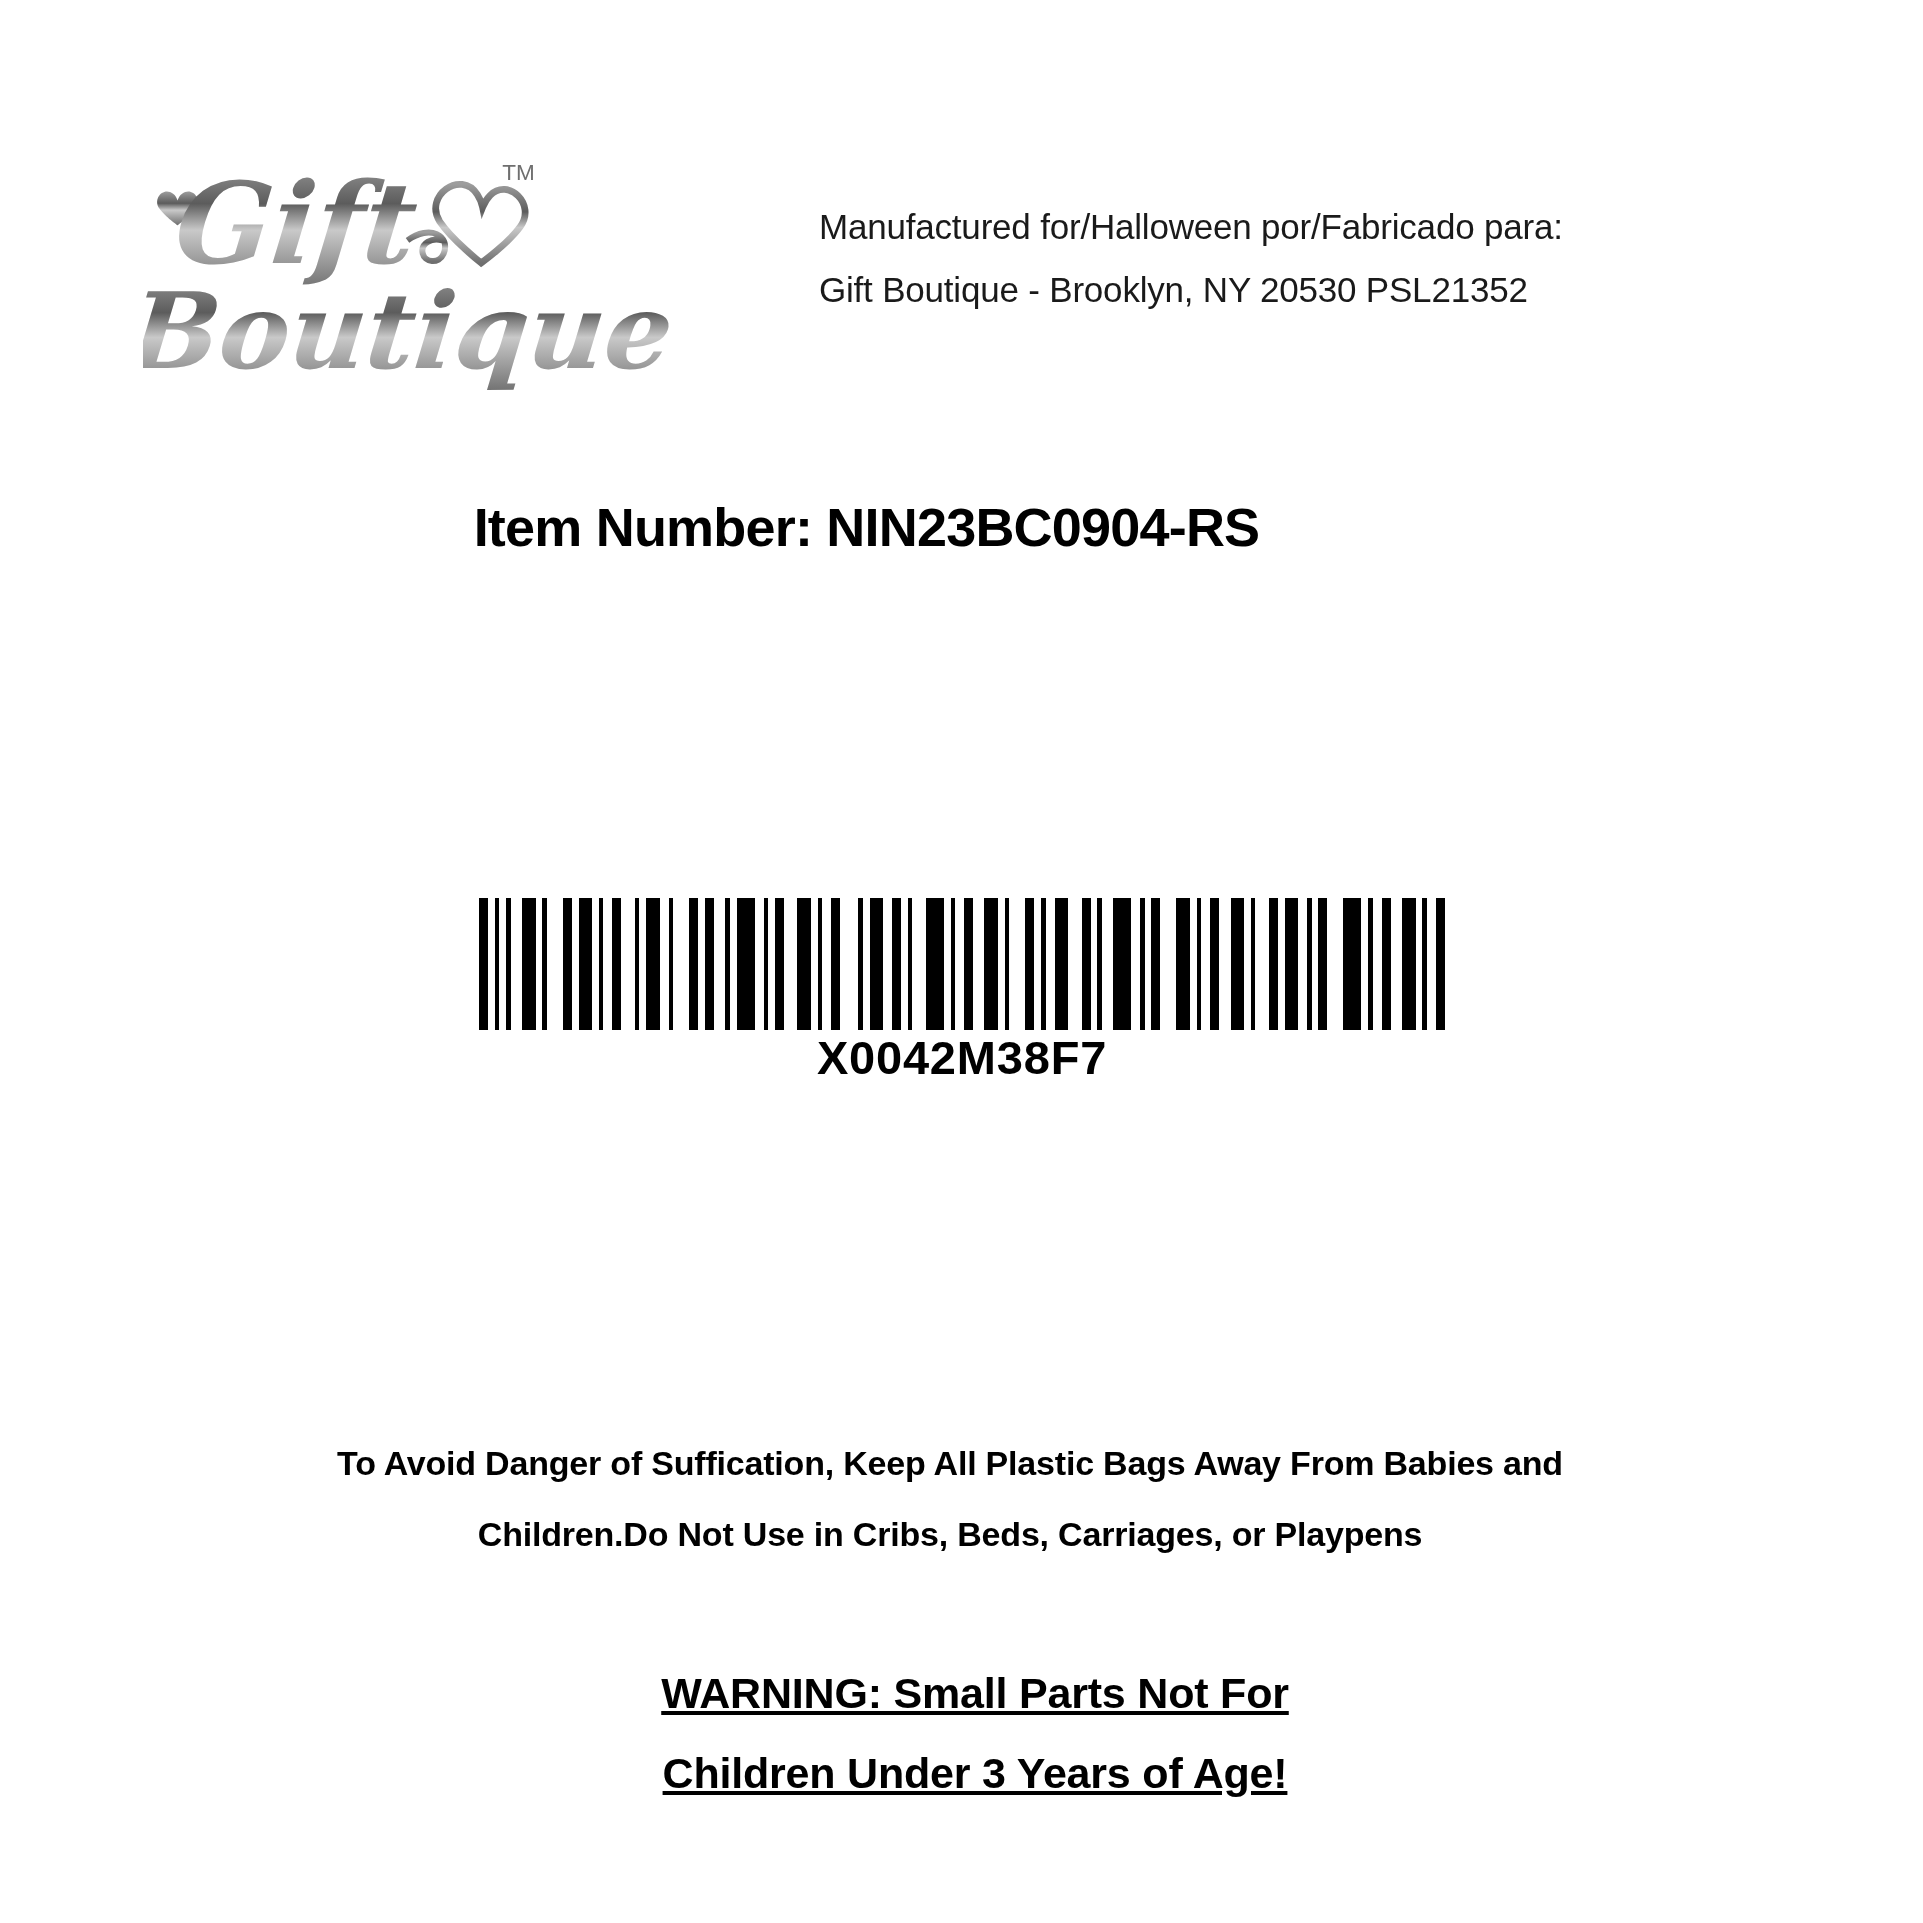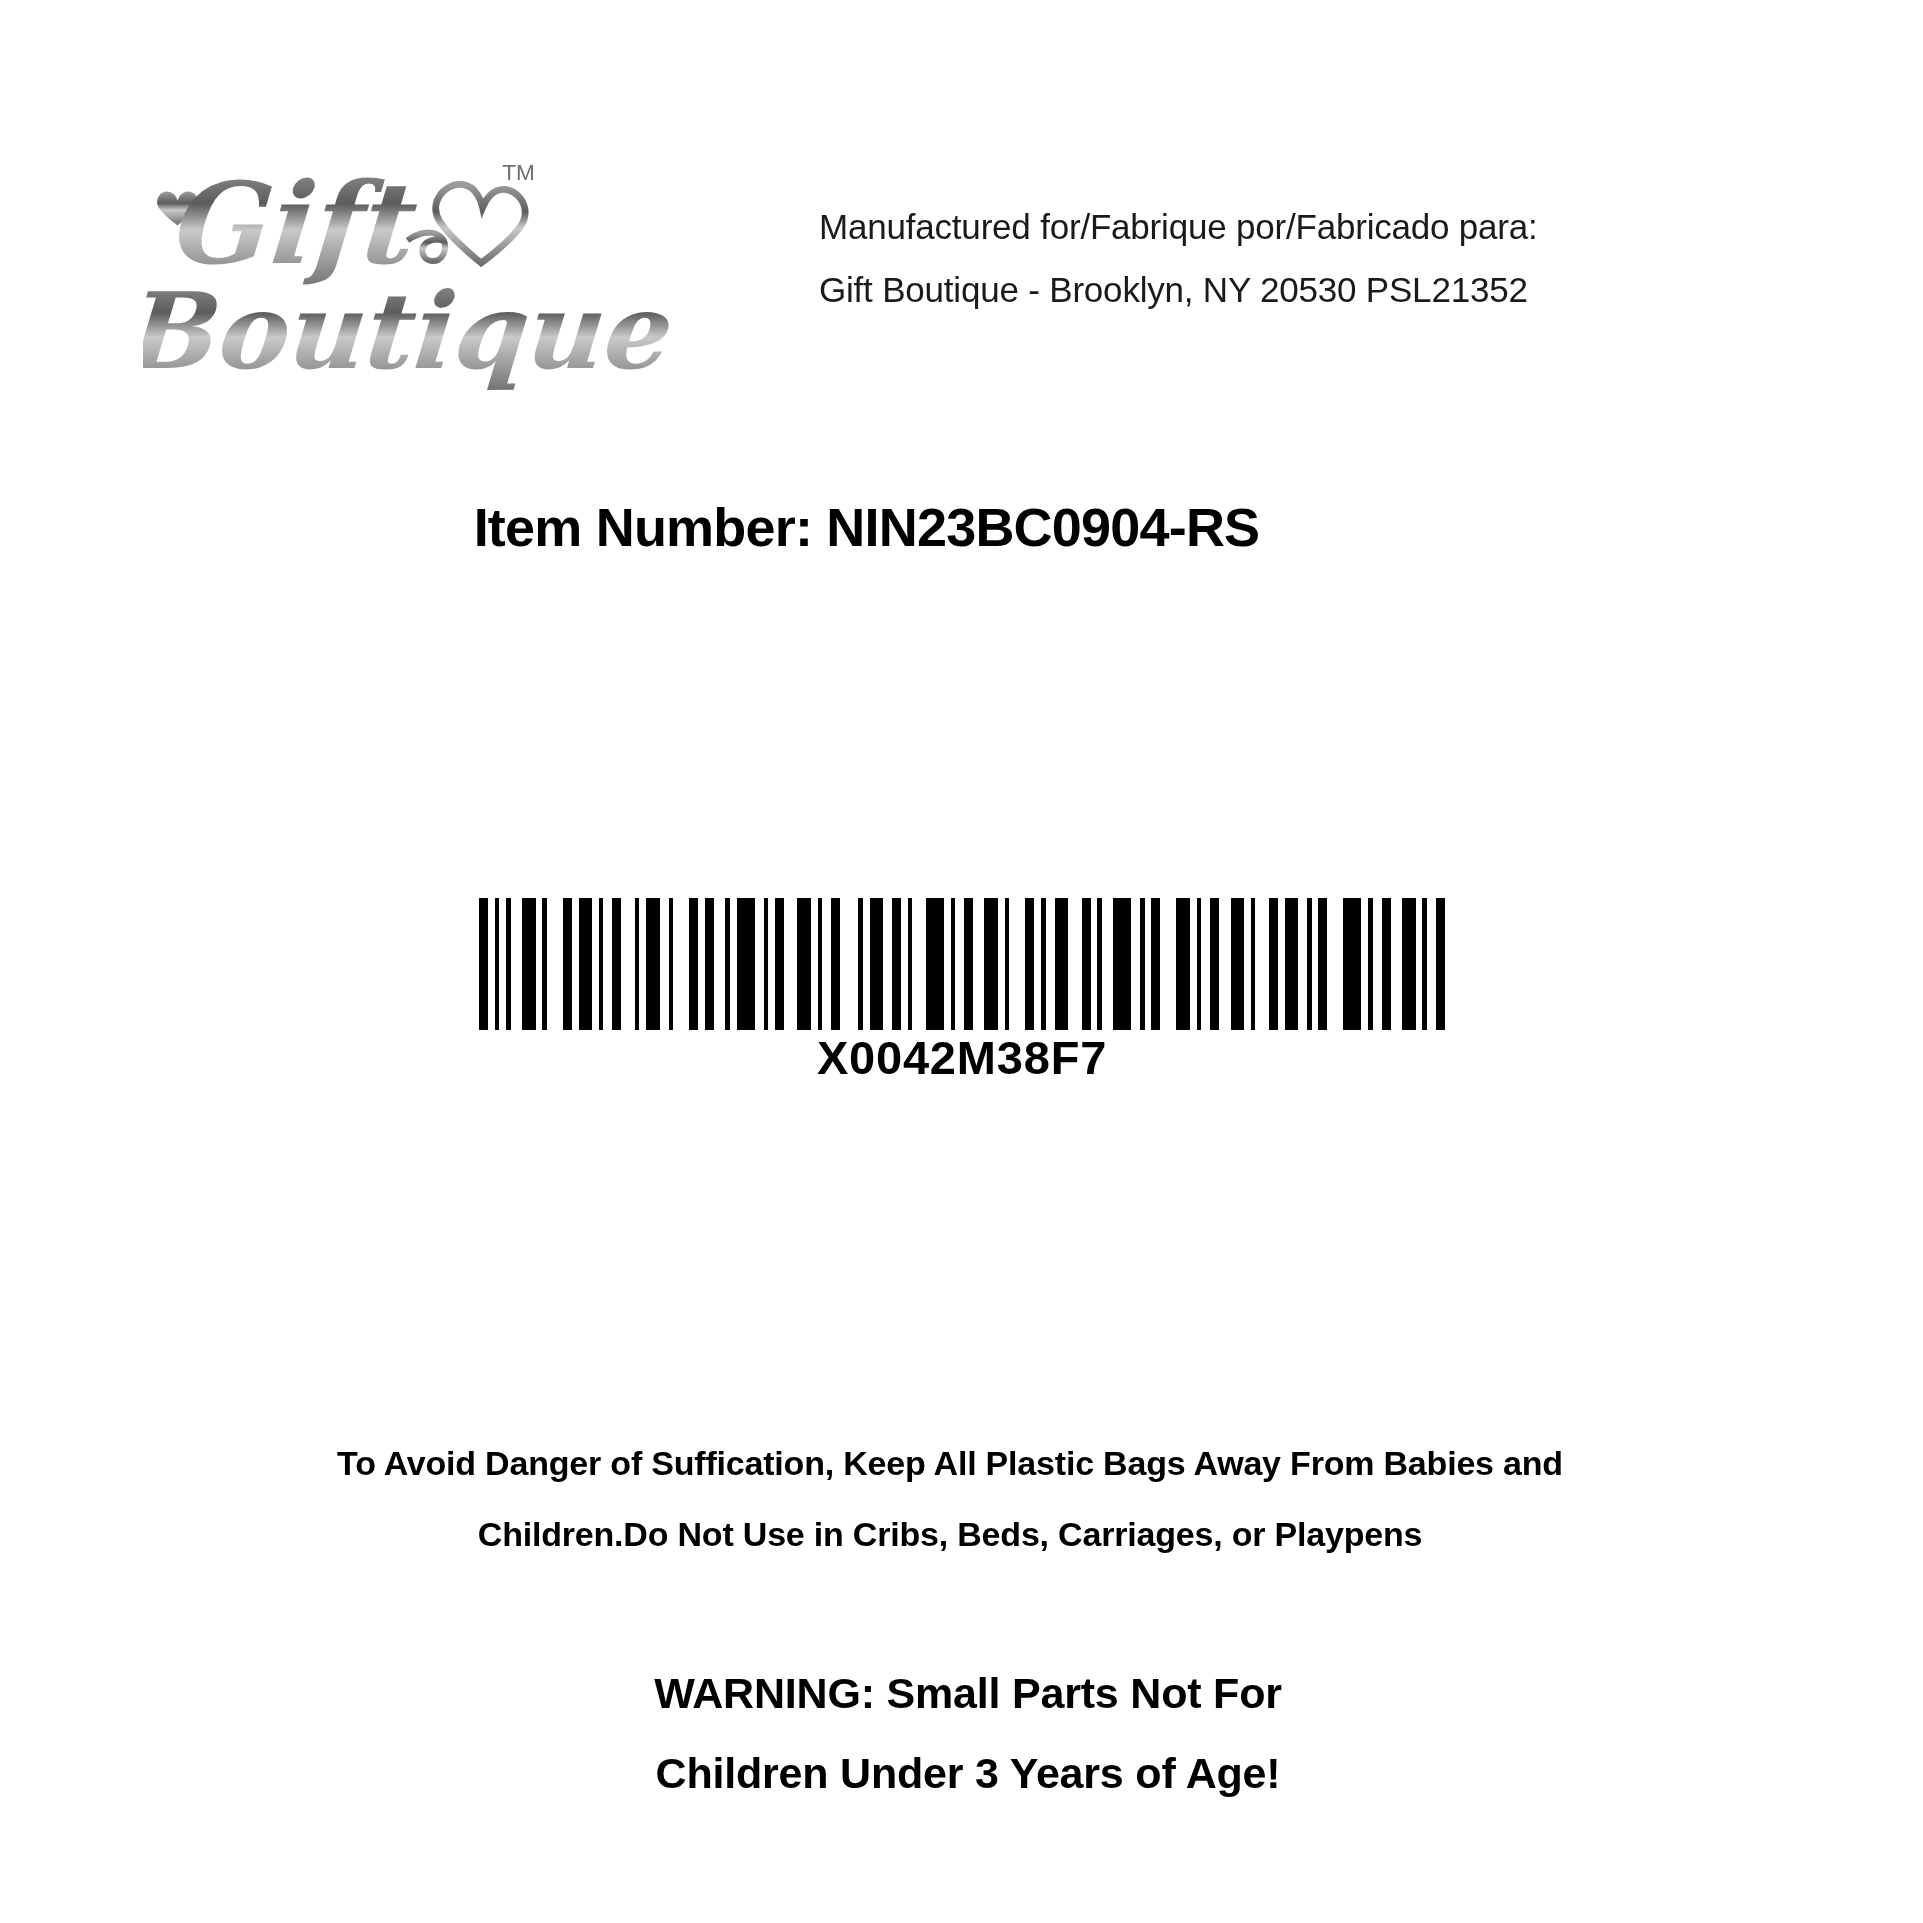--- a/index.html
+++ b/index.html
@@ -143,27 +143,28 @@
     text-align: center;
     font-size: 34px;
     font-weight: bold;
     line-height: 71px;
     letter-spacing: -0.2px;
   }
 
   .warning-block {
     position: absolute;
     top: 1653px;
-    left: 329px;
+    left: 336px;
     width: 1278px;
     text-align: center;
     font-size: 43px;
     font-weight: bold;
     line-height: 80px;
     letter-spacing: -0.2px;
+    text-decoration: underline;
   }
 </style>
 </head>
 <body>
 
 <div class="page">
 
   <div class="header">
 
     <div class="logo-block">
@@ -184,21 +185,21 @@
         <text x="10" y="290" font-family="DejaVu Serif, serif" font-size="140" font-style="italic" font-weight="bold" fill="url(#silver)" transform="skewX(-6)">Boutique</text>
 
         <path d="M395,95 c-22,-34 28,-70 50,-36 c4,6 6,12 7,17 c2,-5 5,-11 10,-16 c24,-24 62,12 40,42 c-16,22 -52,48 -52,48 c0,0 -38,-30 -55,-55 z" fill="none" stroke="url(#silver)" stroke-width="9"></path>
         <path d="M352,120 c30,-22 58,-6 48,18 c-6,14 -26,12 -28,-2 c-2,-12 12,-20 26,-16" fill="none" stroke="url(#silver)" stroke-width="8"></path>
 
         <text x="478" y="40" font-family="Liberation Sans, sans-serif" font-size="30" fill="#6f6f6f">TM</text>
       </svg>
     </div>
 
     <div class="manufacturer-block">
-      <div class="manufacturer-line">Manufactured for/Fabrique por/Fabricado para:</div>
+      <div class="manufacturer-line">Manufactured for/Halloween por/Fabricado para:</div>
       <div class="manufacturer-line">Gift Boutique - Brooklyn, NY 20530 PSL21352</div>
     </div>
 
   </div>
 
   <div class="item-number">
     <span class="label">Item Number: </span><span class="value">NIN23BC0904-RS</span>
   </div>
 
 

